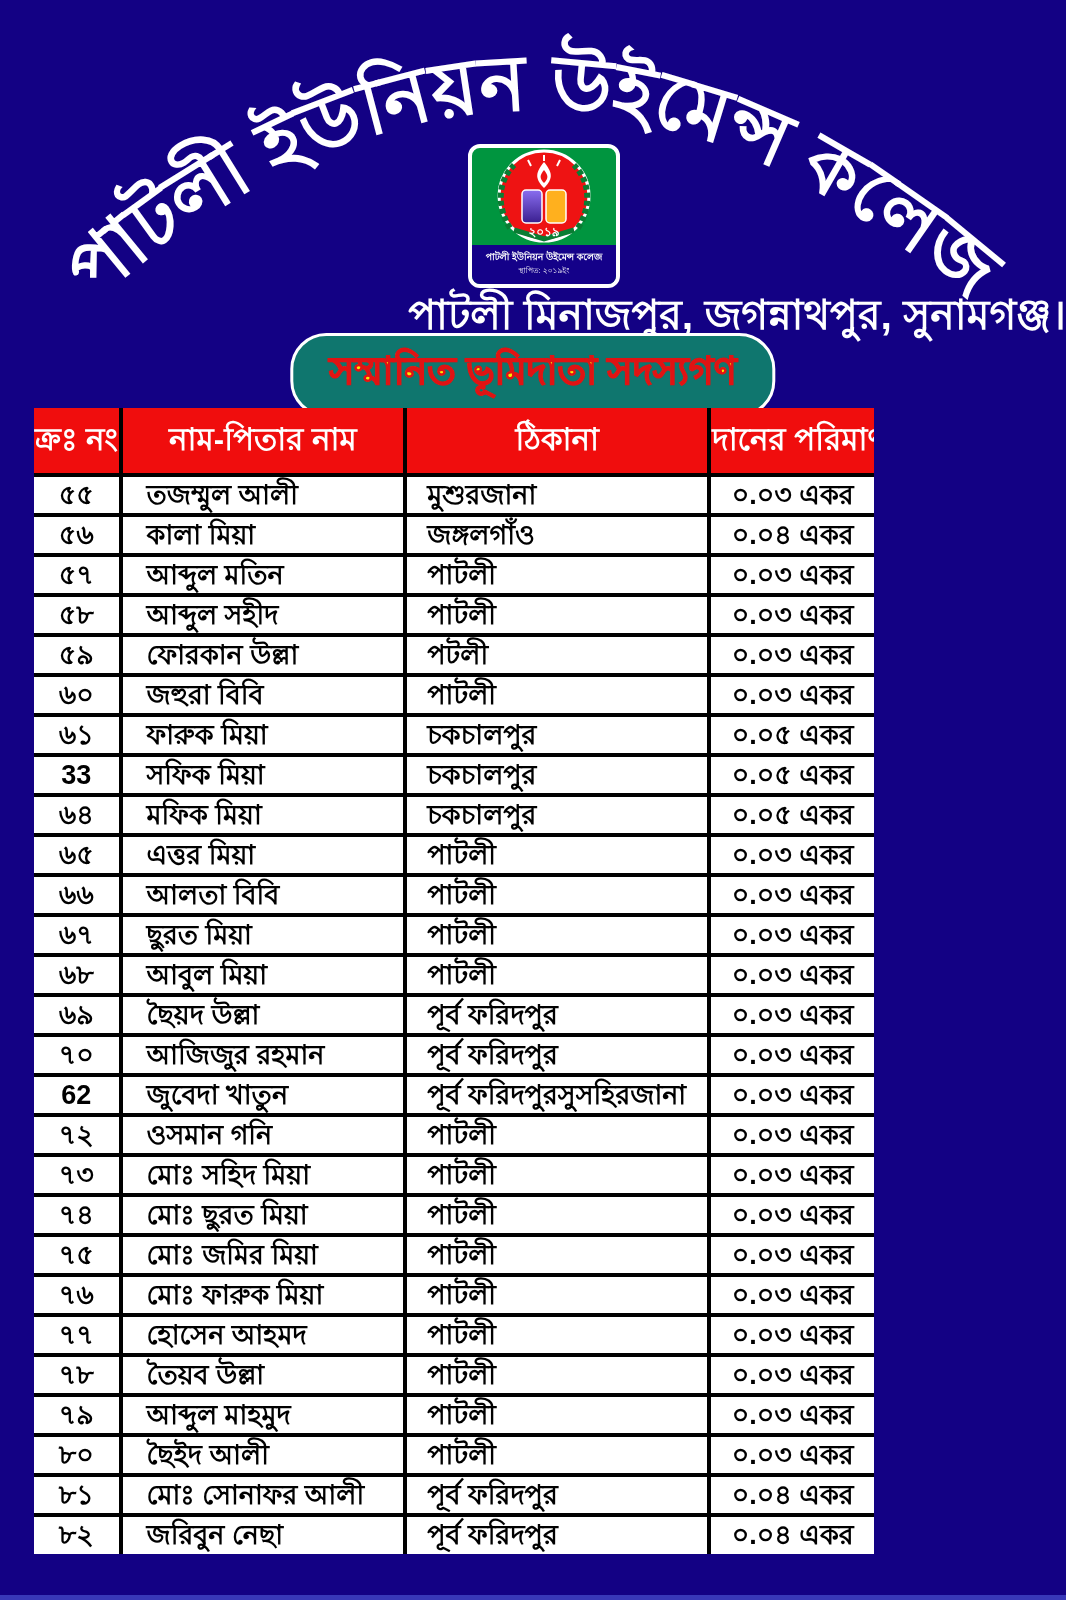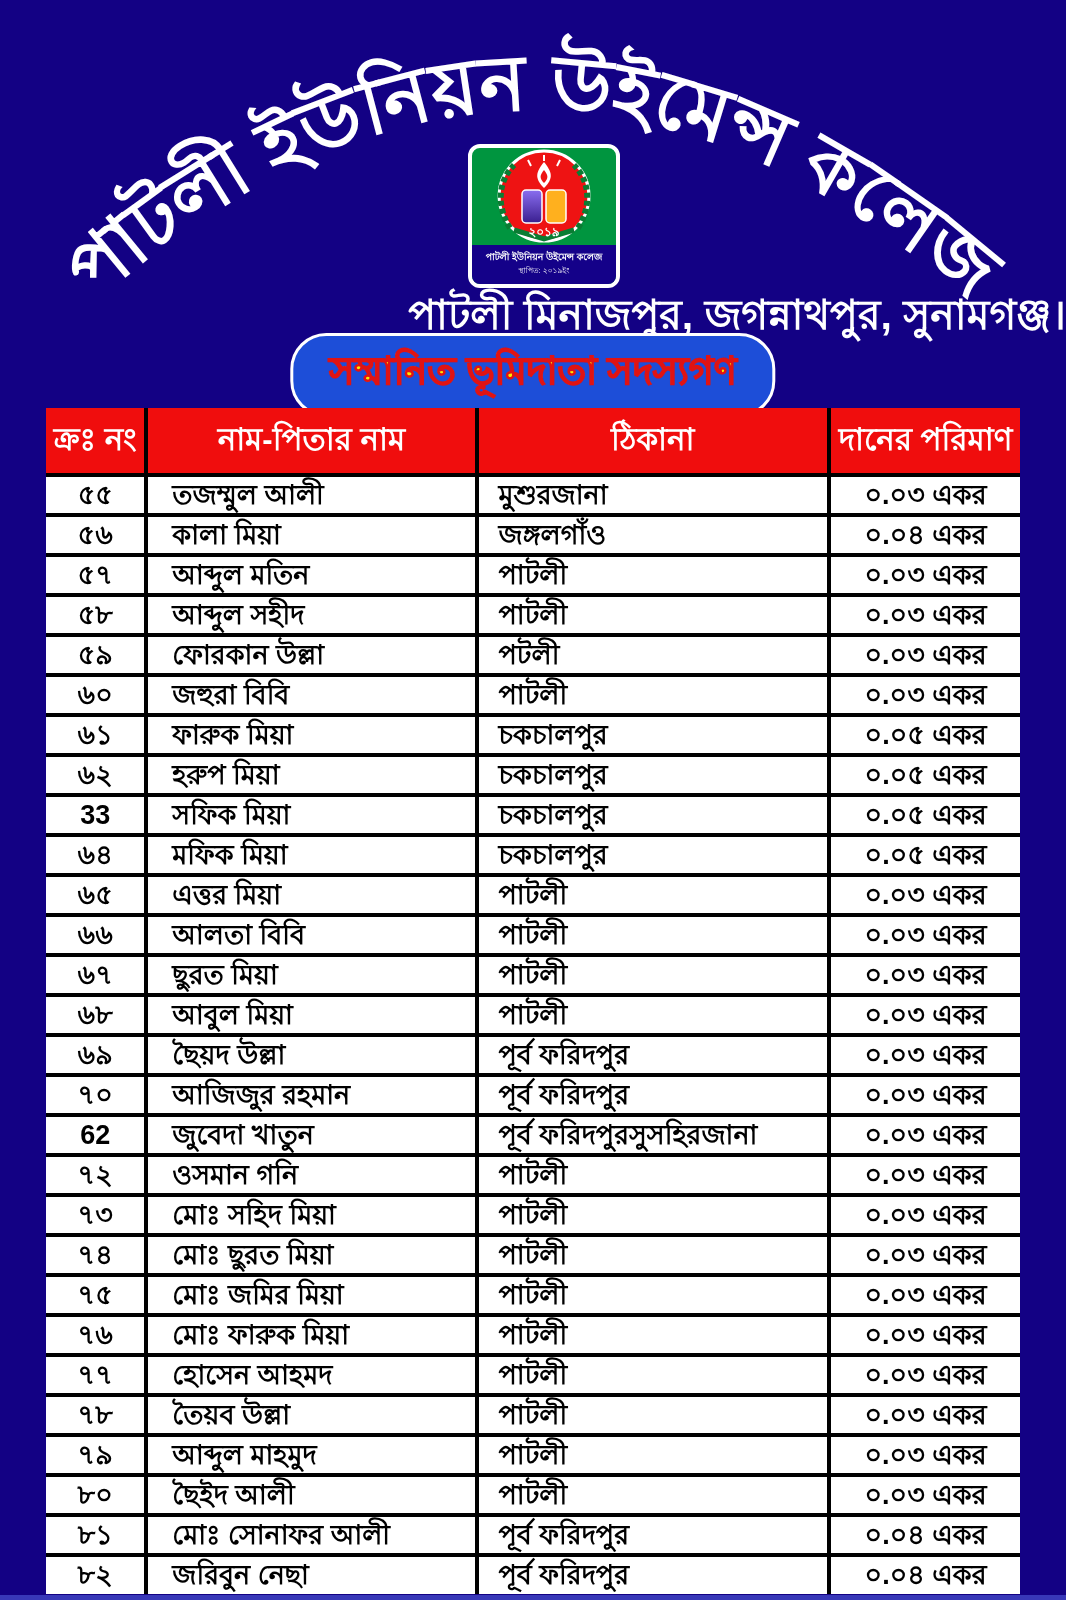--- a/index.html
+++ b/index.html
@@ -24,34 +24,34 @@
     position:absolute;left:0;top:283px;width:100%;
     text-align:right;
     color:#ffffff;
     font-size:41px;font-weight:bold;
     letter-spacing:0px;
   }
   
   .badge{
     position:absolute;top:333px;left:50%;
     transform:translateX(-50%);
-    background:#1d4ed8;
+    background:#0f766e;
     border:3px solid #ffffff;
     border-radius:36px;
     padding:5px 36px 9px 36px;
     font-size:38px;font-weight:800;
     color:#f8ef00;
     -webkit-text-stroke:1.3px #e01313;
     text-shadow:0 0 1px #e01313;
     white-space:nowrap;
   }
   
   table.donors{
-    position:absolute;left:46px;top:408px;
-    width:974px;
+    position:absolute;left:34px;top:408px;
+    width:840px;
     border-collapse:collapse;
     table-layout:fixed;
     background:#ffffff;
   }
   table.donors th, table.donors td{
     border:4px solid #000000;
     line-height:1.05;
     overflow:hidden;
     white-space:nowrap;
   }
@@ -198,26 +198,20 @@
           <td class="c2">পাটলী</td>
           <td class="c3">০.০৩ একর</td>
         </tr>
         <tr>
           <td class="c0">৬১</td>
           <td class="c1">ফারুক মিয়া</td>
           <td class="c2">চকচালপুর</td>
           <td class="c3">০.০৫ একর</td>
         </tr>
         <tr>
-          <td class="c0">৬২</td>
-          <td class="c1">হরুপ মিয়া</td>
-          <td class="c2">চকচালপুর</td>
-          <td class="c3">০.০৫ একর</td>
-        </tr>
-        <tr>
           <td class="c0">33</td>
           <td class="c1">সফিক মিয়া</td>
           <td class="c2">চকচালপুর</td>
           <td class="c3">০.০৫ একর</td>
         </tr>
         <tr>
           <td class="c0">৬৪</td>
           <td class="c1">মফিক মিয়া</td>
           <td class="c2">চকচালপুর</td>
           <td class="c3">০.০৫ একর</td>

